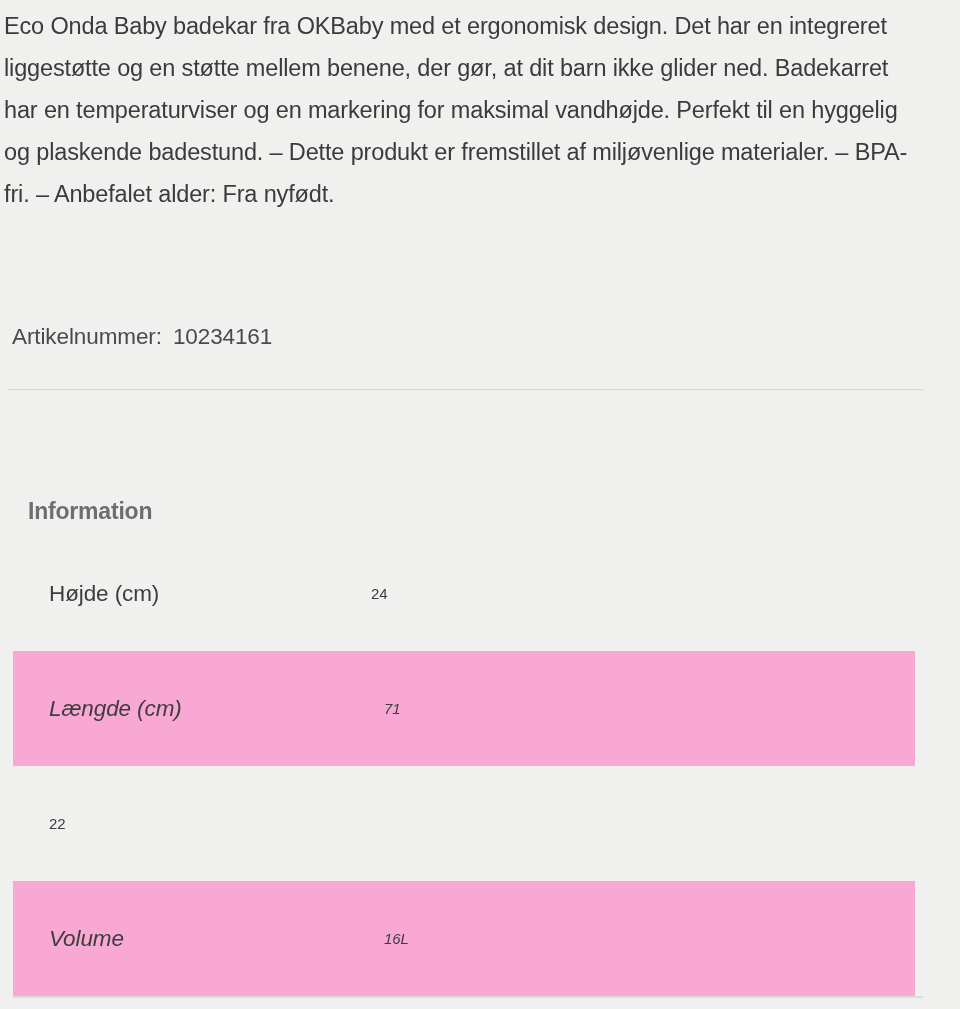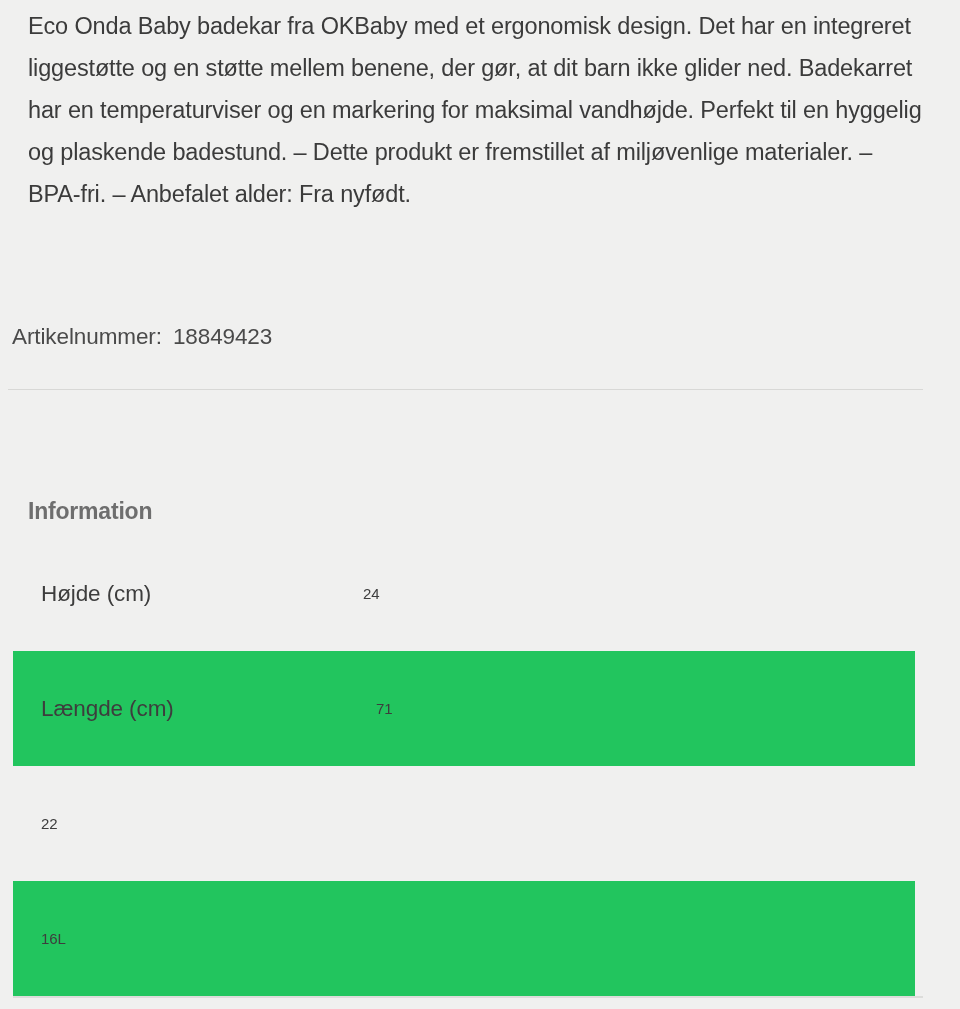--- a/index.html
+++ b/index.html
@@ -20,21 +20,21 @@
   .page {
     width: 960px;
     height: 1009px;
     box-sizing: border-box;
     position: relative;
   }
 
   
   .description {
     margin: 0;
-    padding: 0 36px 0 28px;
+    padding: 0 36px 0 4px;
     font-size: 23.5px;
     line-height: 42px;
     letter-spacing: -0.15px;
     color: #3b3b3b;
     padding-top: 5px;
     font-weight: 400;
   }
 
   
   .article-row {
@@ -88,27 +88,28 @@
     display: block;
     position: relative;
     height: 115px;
     box-sizing: border-box;
   }
   .info-row.odd {
     background: transparent;
     margin: 0;
   }
   .info-row.even {
-    background: #22c55e;
+    background: #f9a8d4;
     margin: 0 45px 0 13px;
+    font-style: italic;
   }
   .info-row .cells {
     position: absolute;
     top: 0;
-    left: 0;
+    left: 8px;
     right: 0;
     height: 115px;
     display: flex;
     align-items: center;
   }
   .info-row.odd .cells { padding-left: 41px; }
   .info-row.even .cells { padding-left: 28px; }
 
   .cell-label {
     font-size: 22.5px;
@@ -137,21 +138,21 @@
   }
 </style>
 </head>
 <body>
 
 <div class="page">
 
   <p class="description">Eco Onda Baby badekar fra OKBaby med et ergonomisk design. Det har en integreret liggestøtte og en støtte mellem benene, der gør, at dit barn ikke glider ned. Badekarret har en temperaturviser og en markering for maksimal vandhøjde. Perfekt til en hyggelig og plaskende badestund. – Dette produkt er fremstillet af miljøvenlige materialer. – BPA-fri. – Anbefalet alder: Fra nyfødt.</p>
 
   <div class="article-row">
-    <span class="art-label">Artikelnummer:</span><span class="art-value">18849423</span>
+    <span class="art-label">Artikelnummer:</span><span class="art-value">10234161</span>
   </div>
 
   <div class="divider"></div>
 
   <h2 class="section-heading">Information</h2>
 
   <div class="info-table">
 
     <div class="info-row odd">
       <div class="cells">
@@ -168,20 +169,21 @@
     </div>
 
     <div class="info-row odd">
       <div class="cells">
         <span class="cell-value">22</span>
       </div>
     </div>
 
     <div class="info-row even">
       <div class="cells">
+        <span class="cell-label">Volume</span>
         <span class="cell-value">16L</span>
       </div>
     </div>
 
   </div>
 
   <div class="table-bottom-border"></div>
 
 </div>
 

